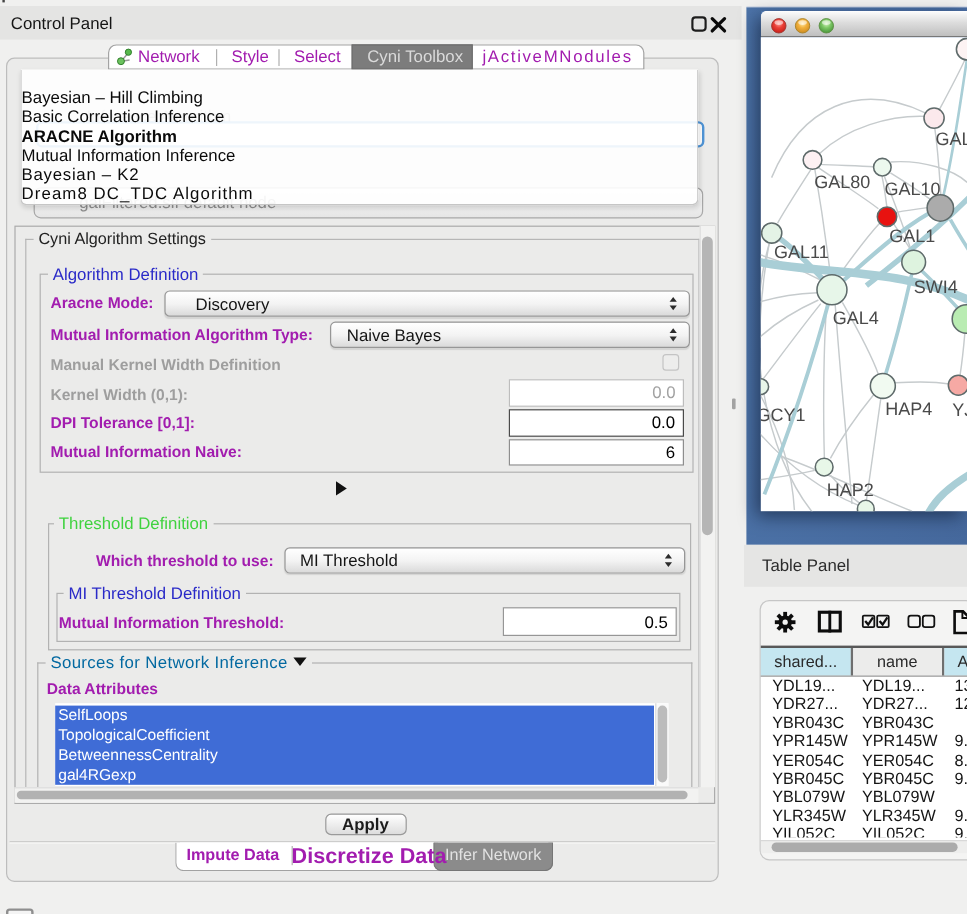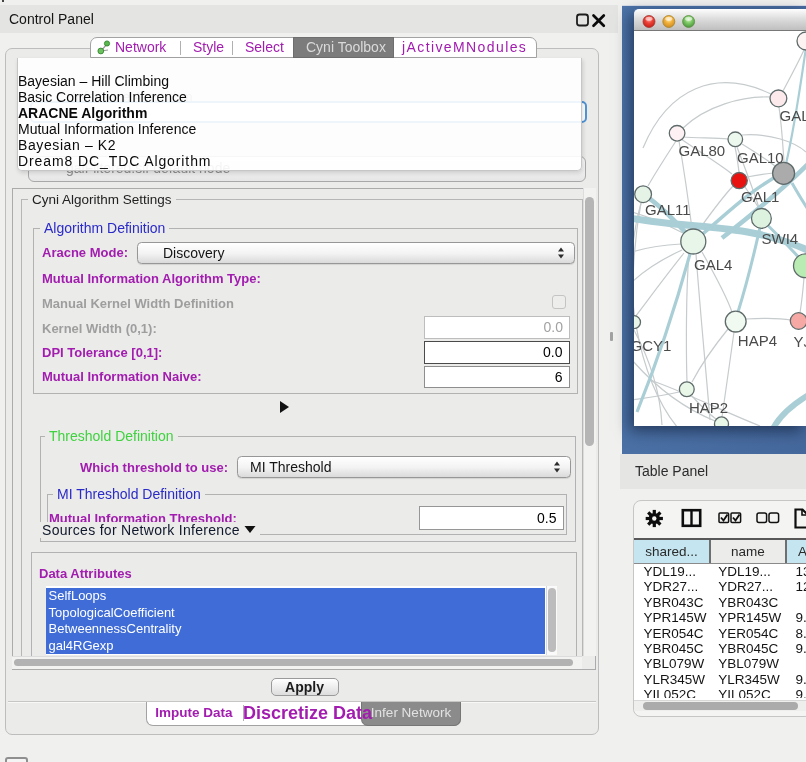--- a/index.html
+++ b/index.html
@@ -56,20 +56,27 @@
 
 <div class="lbl b" style="left:42px;top:245px;">Aracne Mode:</div>
 <div class="combo" style="left:137px;top:242px;width:436px;height:20px;">
       <span style="left:25px;">Discovery</span>
  <svg class="spin" width="8" height="12" viewBox="0 0 8 12">
         <path d="M4 0.5 L7 4.5 L1 4.5 Z" fill="#2b2b2b"></path>
         <path d="M4 11.5 L7 7.5 L1 7.5 Z" fill="#2b2b2b"></path>
       </svg>
 </div>
 <div class="lbl b" style="left:42px;top:270.5px;">Mutual Information Algorithm Type:</div>
+<div class="combo" style="left:275px;top:267.5px;width:298px;height:20px;">
+      <span style="left:13px;">Naive Bayes</span>
+ <svg class="spin" width="8" height="12" viewBox="0 0 8 12">
+        <path d="M4 0.5 L7 4.5 L1 4.5 Z" fill="#2b2b2b"></path>
+        <path d="M4 11.5 L7 7.5 L1 7.5 Z" fill="#2b2b2b"></path>
+      </svg>
+</div>
 <div class="lbl b dis" style="left:42px;top:295.5px;">Manual Kernel Width Definition</div>
 <div class="abs" style="left:551.5px;top:294.5px;width:12px;height:12px;border:1px solid #c4c4c4;border-radius:3px;background:#ededec;"></div>
 <div class="lbl b dis" style="left:42px;top:321px;">Kernel Width (0,1):</div>
 <div class="field" style="left:424px;top:315.5px;width:144px;height:21px;border:1px solid #bdbdbd;">
       <span style="color:#a2a2a2;">0.0</span>
     </div>
 <div class="lbl b" style="left:42px;top:345px;">DPI Tolerance [0,1]:</div>
 <div class="field" style="left:423.5px;top:340.5px;width:144px;height:21px;border:1.5px solid #4a4a4a;">
       <span>0.0</span>
     </div>
@@ -93,21 +100,21 @@
       </svg>
 </div>
 <div class="group" style="left:47px;top:494px;width:518px;height:39px;"></div>
 <div class="gtitle" style="left:53px;top:494px;color:#2a2ac8;">MI Threshold Definition</div>
 <div class="lbl b" style="left:49px;top:510.5px;">Mutual Information Threshold:</div>
 <div class="field" style="left:418.5px;top:506px;width:143px;height:22px;border:1px solid #969696;">
       <span>0.5</span>
     </div>
 
 <div class="abs" style="left:31px;top:552px;width:544px;height:103px;border:1px solid #b2b2b2;border-bottom:none;"></div>
-<div class="gtitle" style="left:38px;top:530px;color:#0f172a;background:#ebebea;letter-spacing:0.3px;">Sources for Network Inference <svg width="12" height="9" viewBox="0 0 12 9" style="vertical-align:1px;">
+<div class="gtitle" style="left:38px;top:552px;color:#0369a1;background:#ebebea;letter-spacing:0.3px;">Sources for Network Inference <svg width="12" height="9" viewBox="0 0 12 9" style="vertical-align:1px;">
         <path d="M0.5 1 L11.5 1 L6 8 Z" fill="#111"></path>
       </svg></div>
 <div class="lbl b" style="left:39px;top:565.5px;">Data Attributes</div>
 
 <div class="abs" style="left:46px;top:586px;width:511px;height:69px;background:#fff;"></div>
 <div class="abs" style="left:46px;top:588px;width:499px;height:66px;background:#3f6cd6;"></div>
 <div class="abs" style="left:48.5px;top:588px;font-size:13px;color:#fff;line-height:16.5px;">SelfLoops<br>TopologicalCoefficient<br>BetweennessCentrality<br>gal4RGexp</div>
 <div class="abs" style="left:546px;top:586px;width:11px;height:69px;background:#fafafa;border-left:1px solid #d8d8d8;box-sizing:border-box;"></div>
 <div class="abs" style="left:547.5px;top:588px;width:8.5px;height:64px;background:#bcbcbc;border-radius:4.5px;"></div>
 

